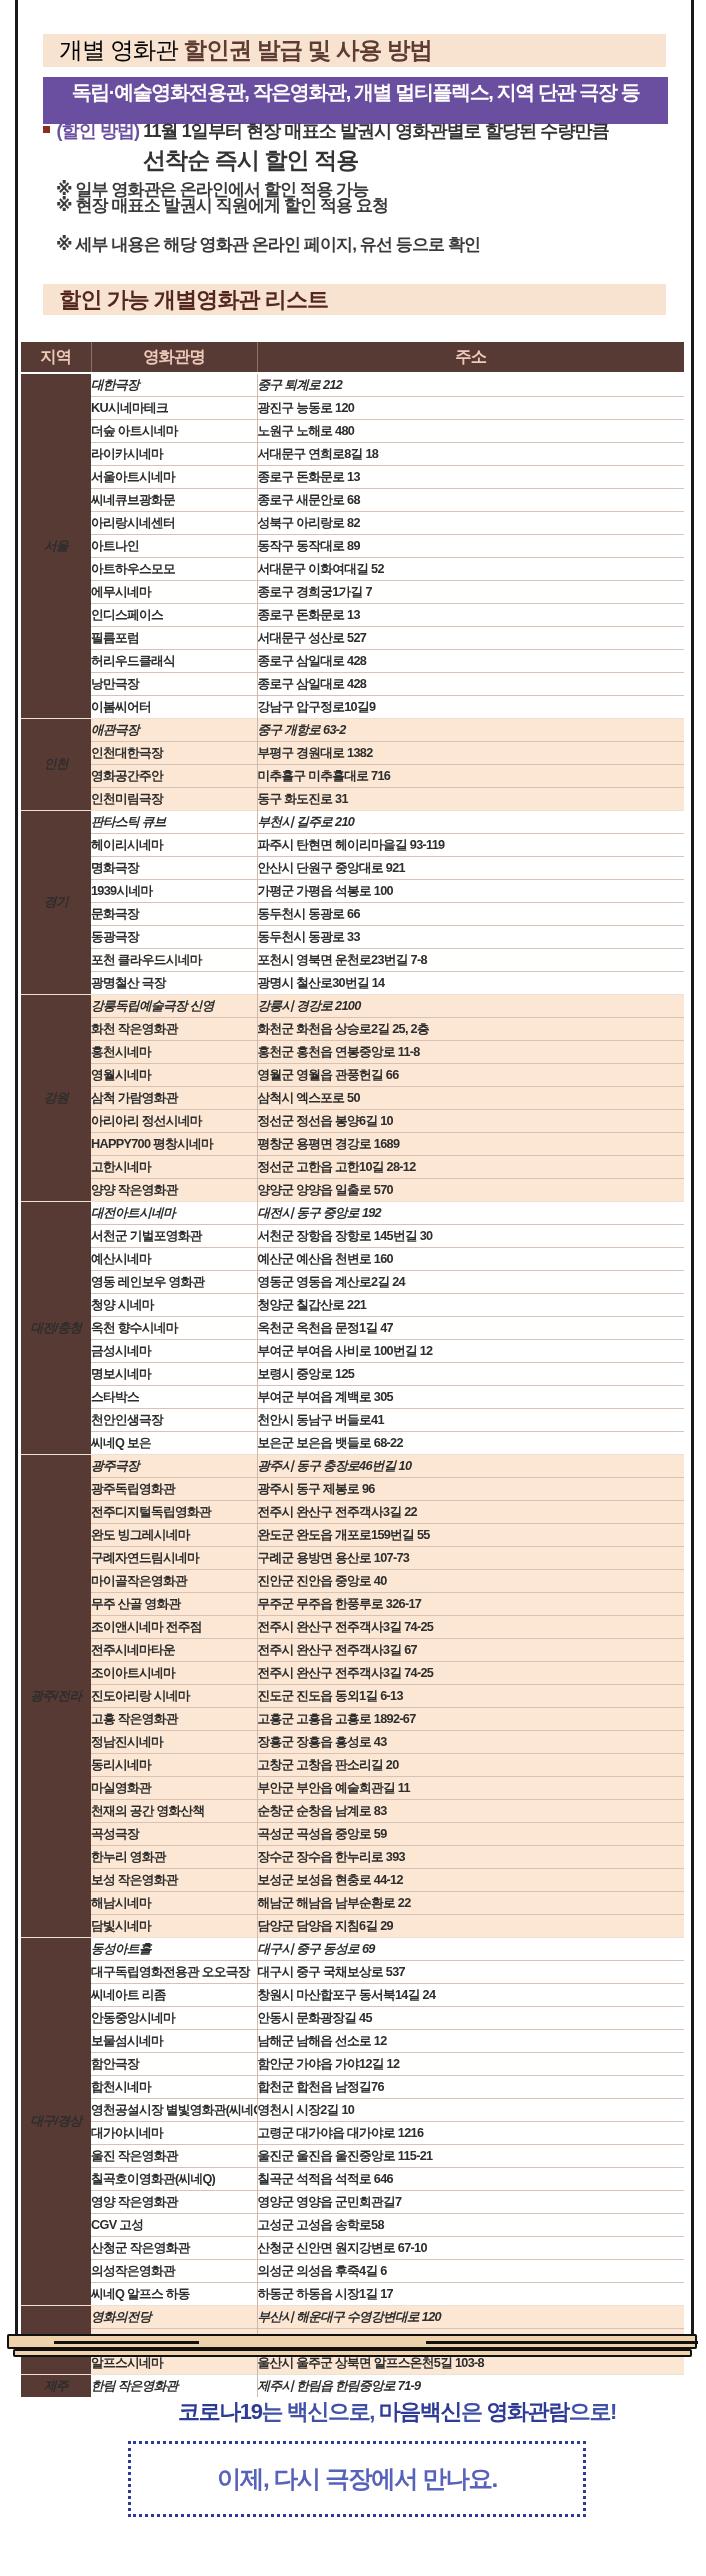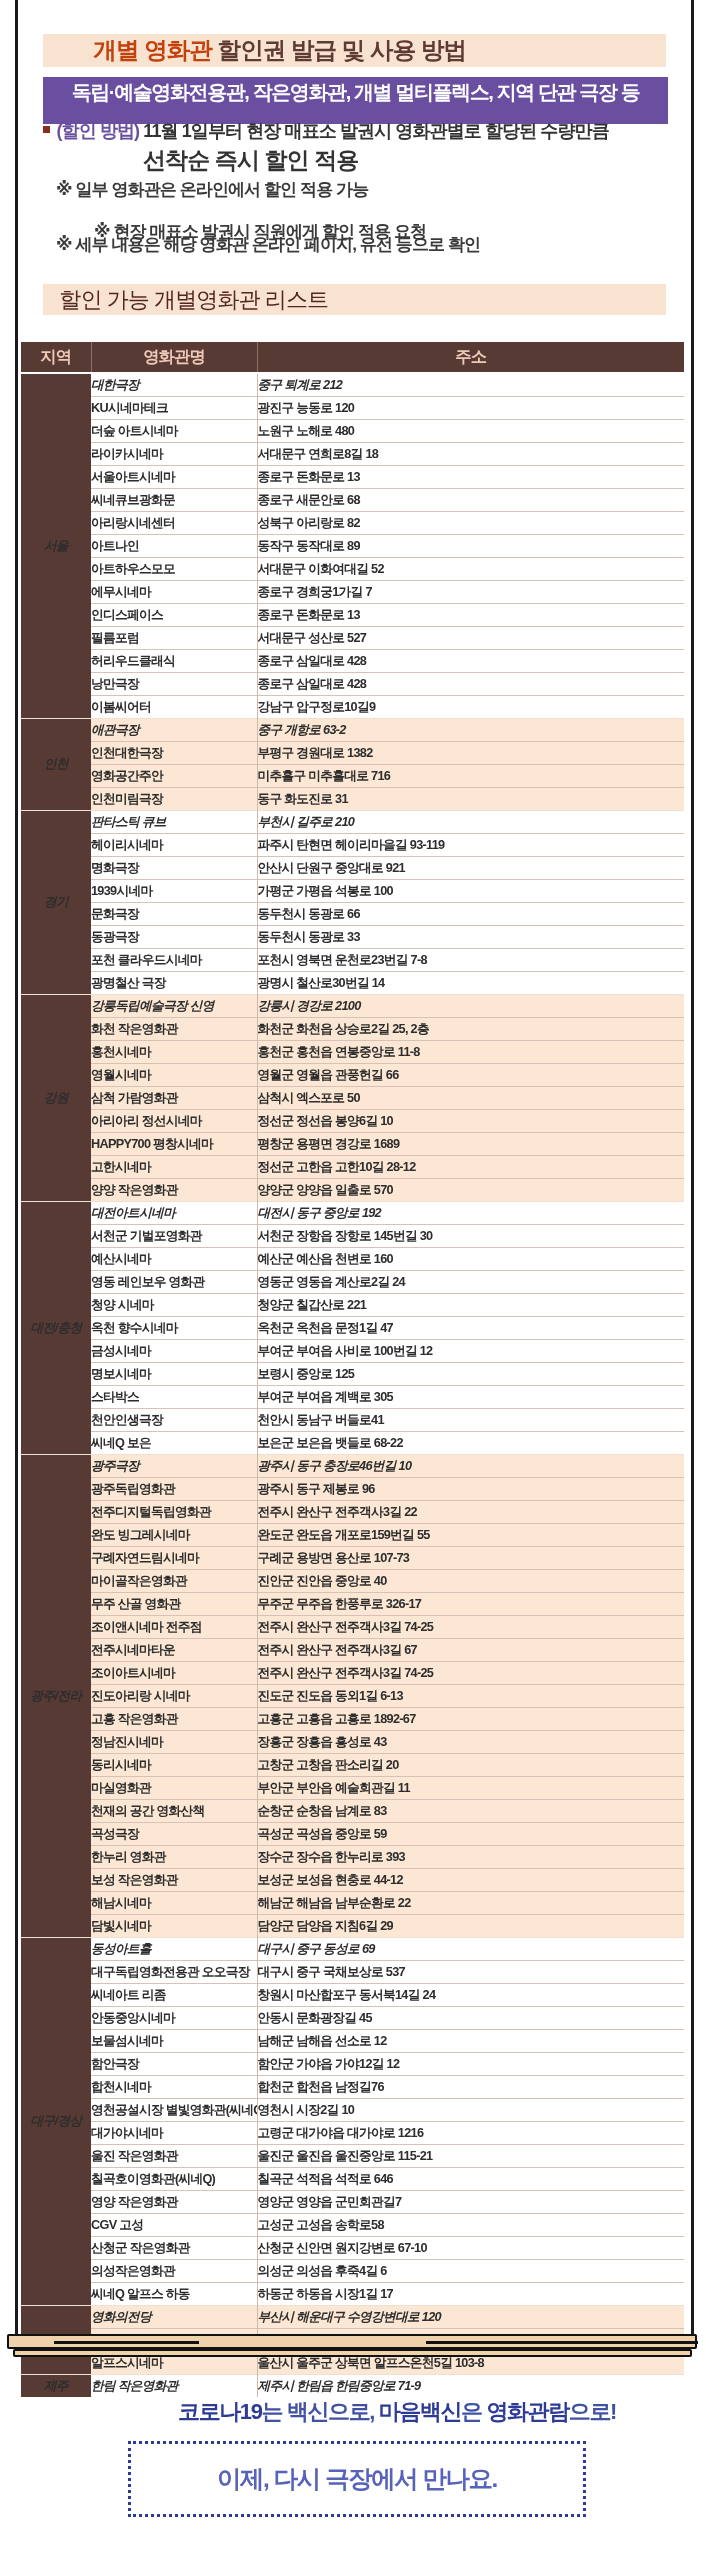--- a/index.html
+++ b/index.html
@@ -15,40 +15,40 @@
   .ledge{position:absolute;left:7.2px;top:2334px;width:690px;height:15.4px;
     background:#eed2ab;border:2.7px solid #111;border-radius:1.8px;box-sizing:border-box;}
   .ledge-lip{position:absolute;left:12.7px;top:2349px;width:679px;height:8.1px;
     background:#eed2ab;border:2.7px solid #111;border-radius:1.8px;box-sizing:border-box;}
   .ledge-line{position:absolute;height:2.7px;background:#111;}
 
   
   .title-bar{position:absolute;left:43px;top:34px;width:623px;height:33px;
     background:#f8e3d1;line-height:33px;padding-left:16.3px;box-sizing:border-box;
     font-size:23.5px;font-weight:bold;color:#5f3c33;letter-spacing:-0.9px;}
-  .title-bar .strong{color:#c2410c;font-weight:700;margin-left:34px;}
+  .title-bar .strong{color:#000000;font-weight:400;}
   .purple-bar{position:absolute;left:43px;top:77px;width:625px;height:47px;
     background:#6a4fa1;color:#ffffff;font-weight:900;font-size:20px;line-height:30px;
     text-align:center;letter-spacing:-1.4px;}
 
   
   .method{position:absolute;left:43px;top:119px;font-size:18px;font-weight:bold;
     color:#333333;letter-spacing:-0.9px;white-space:nowrap;}
   .method .bullet{display:inline-block;width:7.2px;height:7.2px;background:#8b2e22;
     margin-right:6.3px;vertical-align:3.6px;}
   .method .label{color:#6a4fa1;font-weight:900;}
   .method2{position:absolute;left:143px;top:145px;font-size:23px;font-weight:bold;
     color:#333333;letter-spacing:-0.9px;}
   .note{position:absolute;left:56px;font-size:17px;font-weight:bold;color:#3a3a3a;
     letter-spacing:-0.9px;white-space:nowrap;}
-  .note.n0{top:178px;} .note.n1{top:220px;margin-left:38px;} .note.n2{top:233px;}
+  .note.n0{top:178px;} .note.n1{top:194px;} .note.n2{top:233px;}
 
   .section-bar{position:absolute;left:43px;top:284px;width:623px;height:31px;
     background:#f8e3d1;line-height:31px;padding-left:16.3px;box-sizing:border-box;
-    font-size:22px;font-weight:400;color:#54271e;letter-spacing:-0.9px;}
+    font-size:22px;font-weight:700;color:#54271e;letter-spacing:-0.9px;}
 
   
   table.cinemas{position:absolute;left:21px;top:342px;width:663px;
     border-collapse:collapse;table-layout:fixed;}
   table.cinemas col.c-region{width:70px;}
   table.cinemas col.c-name{width:166px;}
   table.cinemas col.c-addr{width:427px;}
   table.cinemas th{
     background:#583a35;color:#eec9b8;font-size:16.3px;font-weight:bold;
     height:28px;letter-spacing:-0.9px;border-bottom:2.7px solid #ffffff;}

